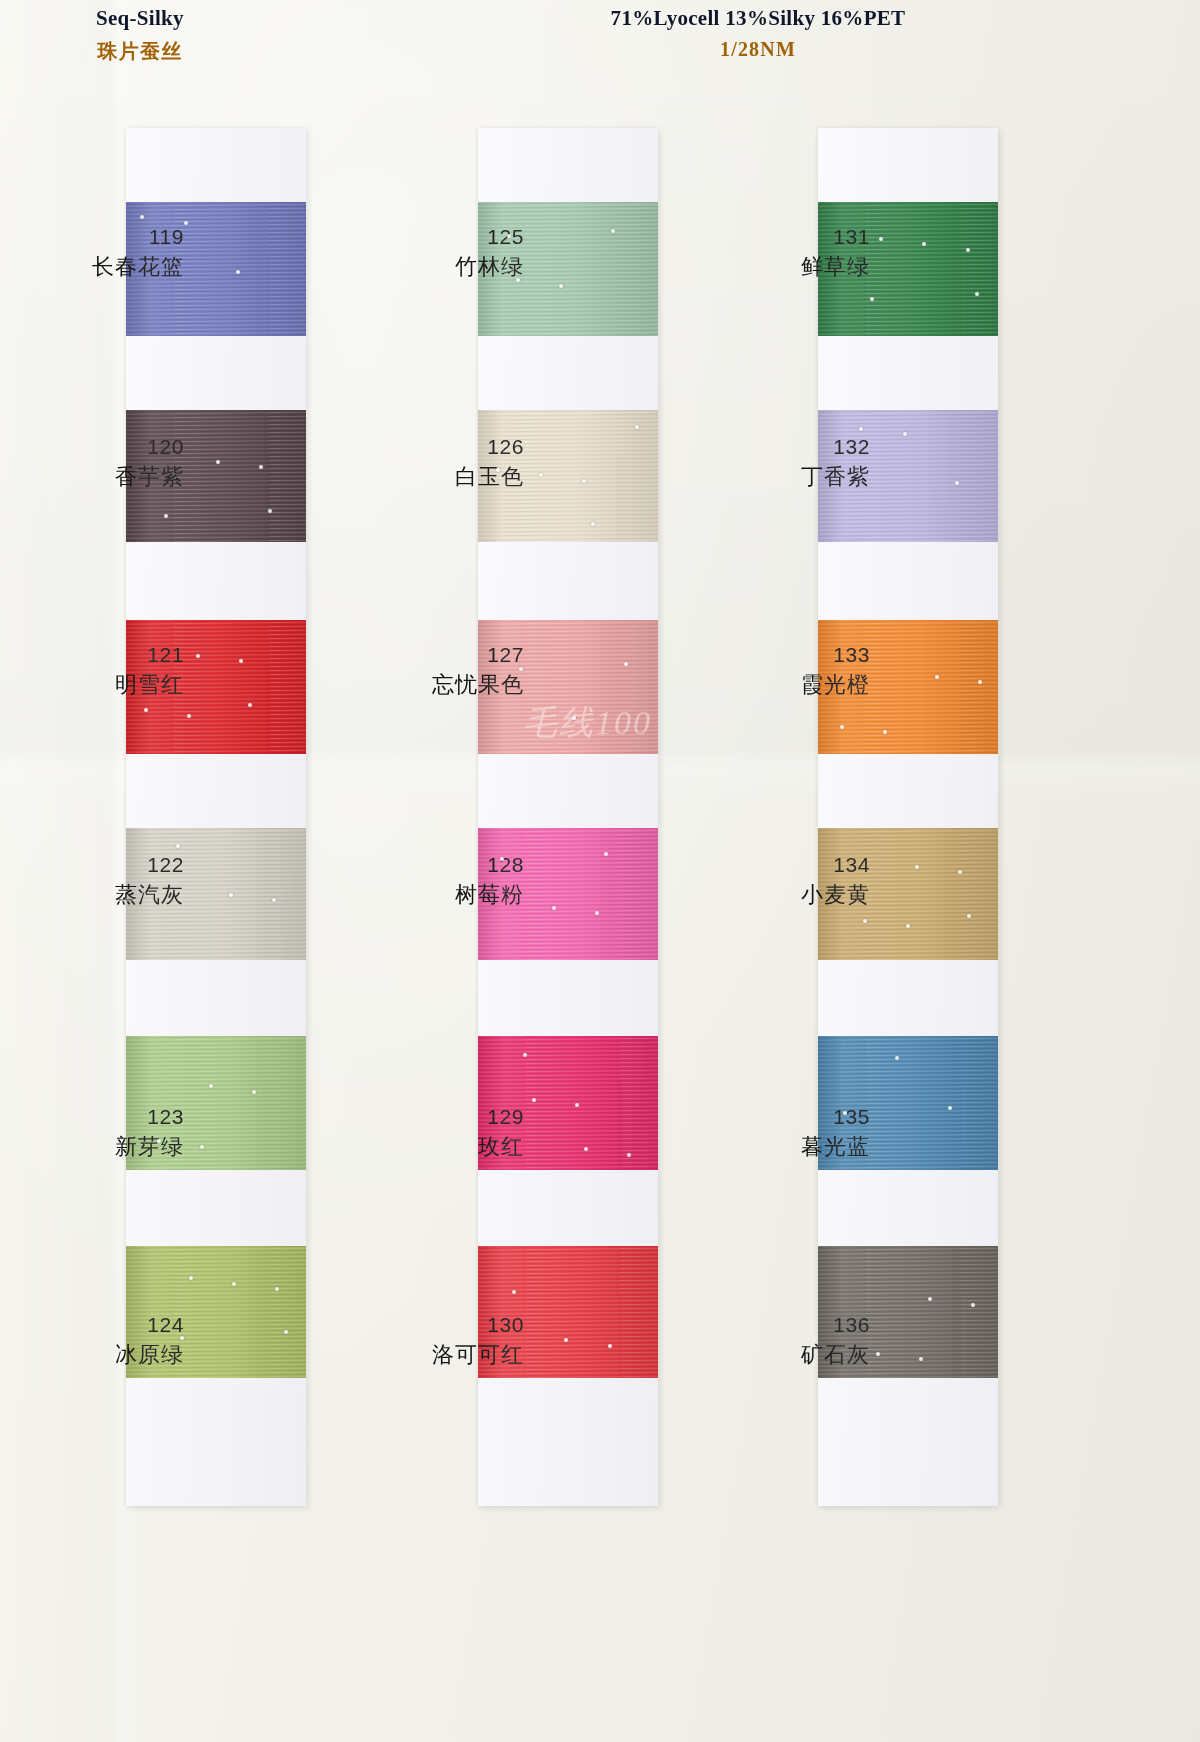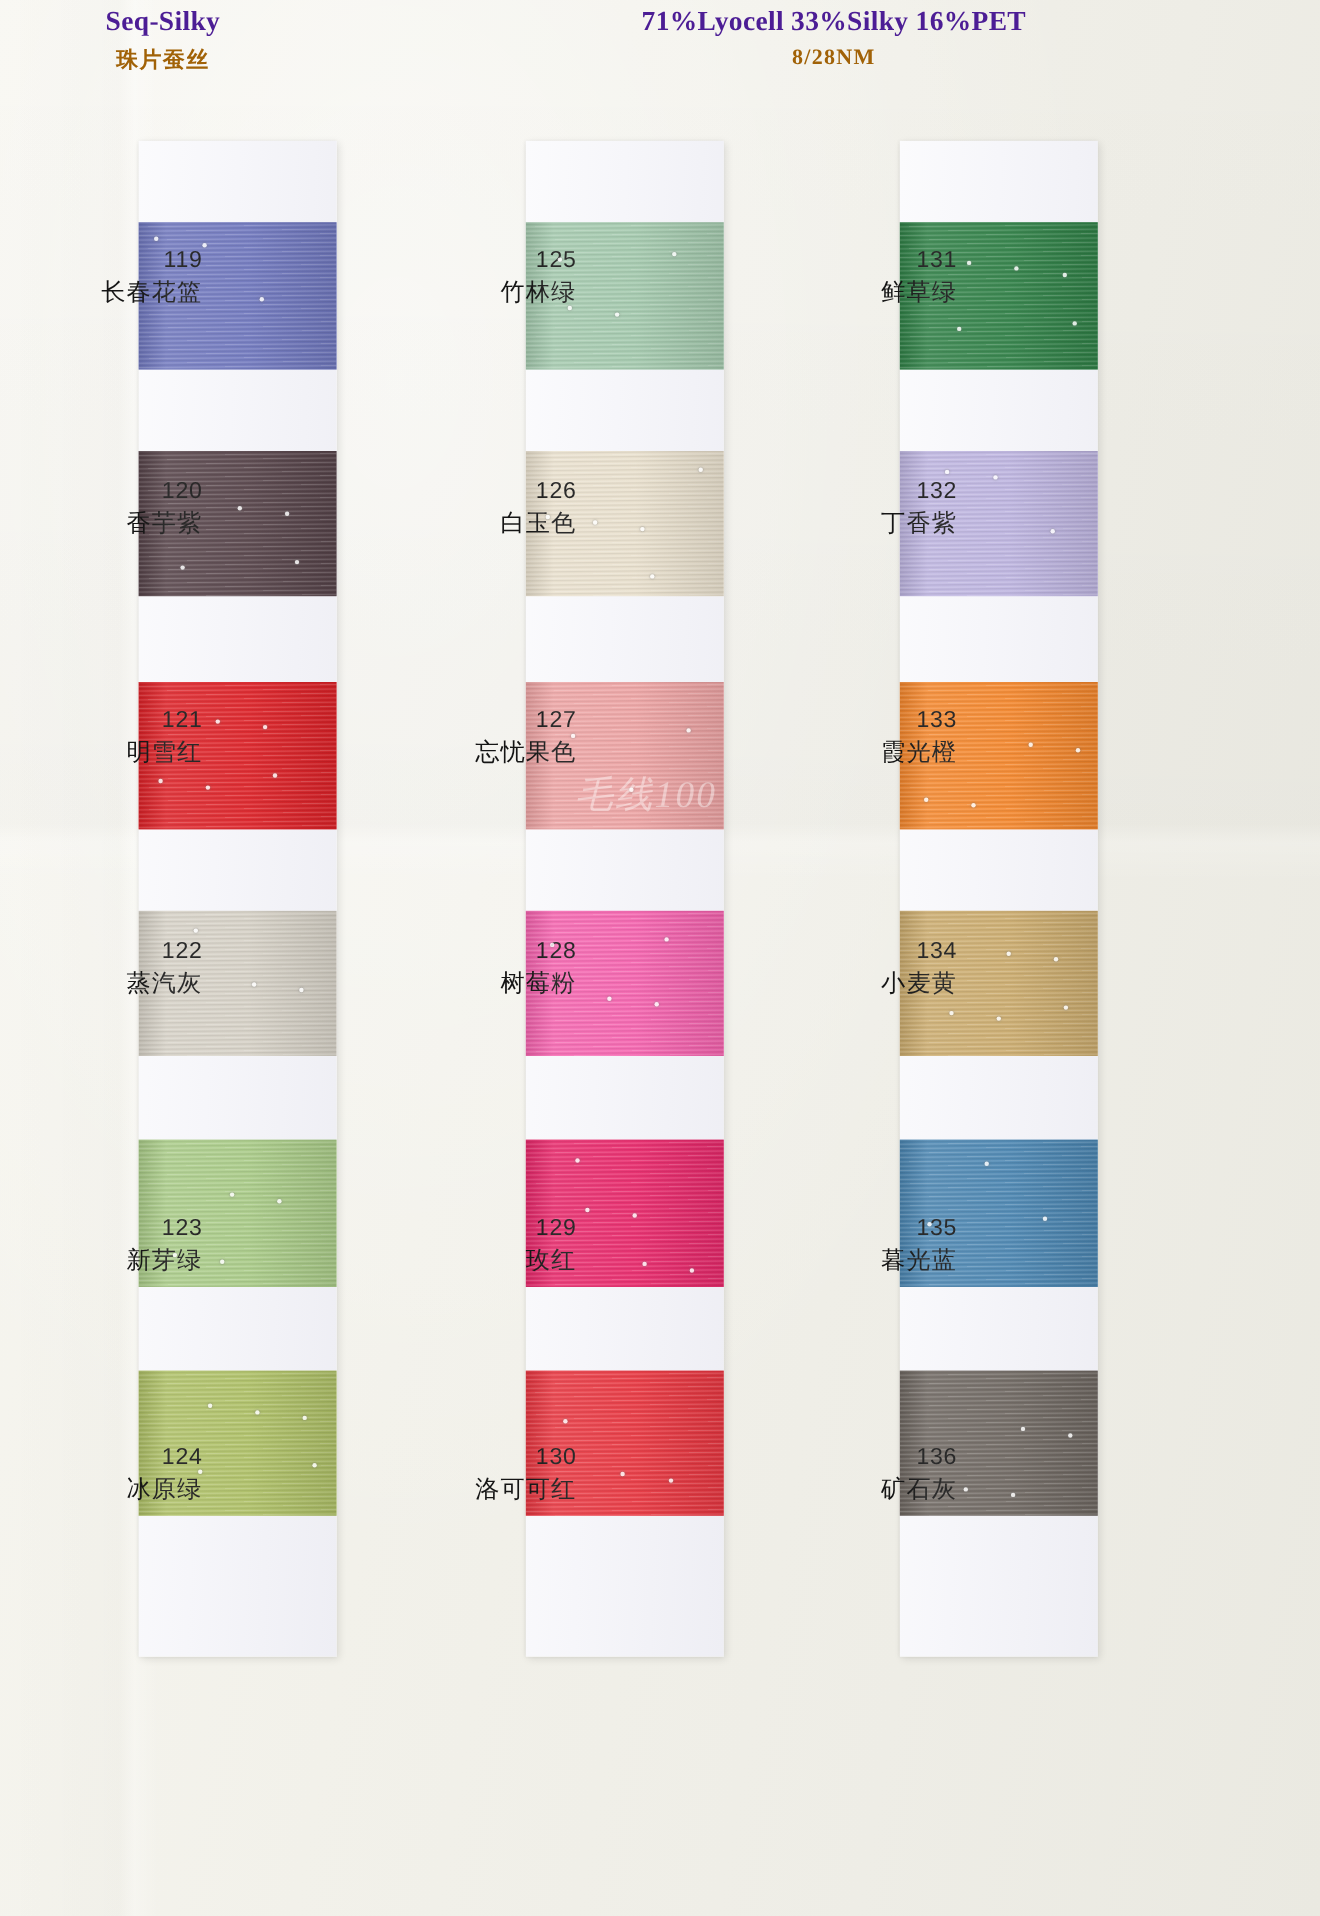--- a/index.html
+++ b/index.html
@@ -45,22 +45,22 @@
   .hdr-right {
     position: absolute;
     left: 548px;
     top: 6px;
     width: 420px;
     text-align: center;
   }
   .hdr-line1 {
     font-family: "Liberation Serif", "DejaVu Serif", serif;
     font-weight: bold;
-    font-size: 25px;
-    color: #4c1d95;
+    font-size: 21px;
+    color: #0f172a;
     letter-spacing: 0.3px;
     white-space: nowrap;
   }
   .hdr-line2 {
     font-family: "Liberation Serif", "DejaVu Serif", serif;
     font-weight: bold;
     font-size: 20px;
     color: #a16207;
     margin-top: 7px;
     letter-spacing: 1.2px;
@@ -169,22 +169,22 @@
 
 <div class="paper"></div>
 <div class="paper-creases"></div>
 
 <div class="header">
   <div class="hdr-left">
     <div class="hdr-line1">Seq-Silky</div>
     <div class="hdr-line2">珠片蚕丝</div>
   </div>
   <div class="hdr-right">
-    <div class="hdr-line1">71%Lyocell 33%Silky 16%PET</div>
-    <div class="hdr-line2">8/28NM</div>
+    <div class="hdr-line1">71%Lyocell 13%Silky 16%PET</div>
+    <div class="hdr-line2">1/28NM</div>
   </div>
 </div>
 
 <div class="board">
   <div class="column col-1">
       <div class="swatch" style="top: 74px; height: 134px; background: rgb(111, 119, 190);">
         <span class="sparkle" style="left: 8%; top: 10%;"></span>
         <span class="sparkle" style="left: 61%; top: 51%;"></span>
         <span class="sparkle" style="left: 32%; top: 14%;"></span>
       </div>

